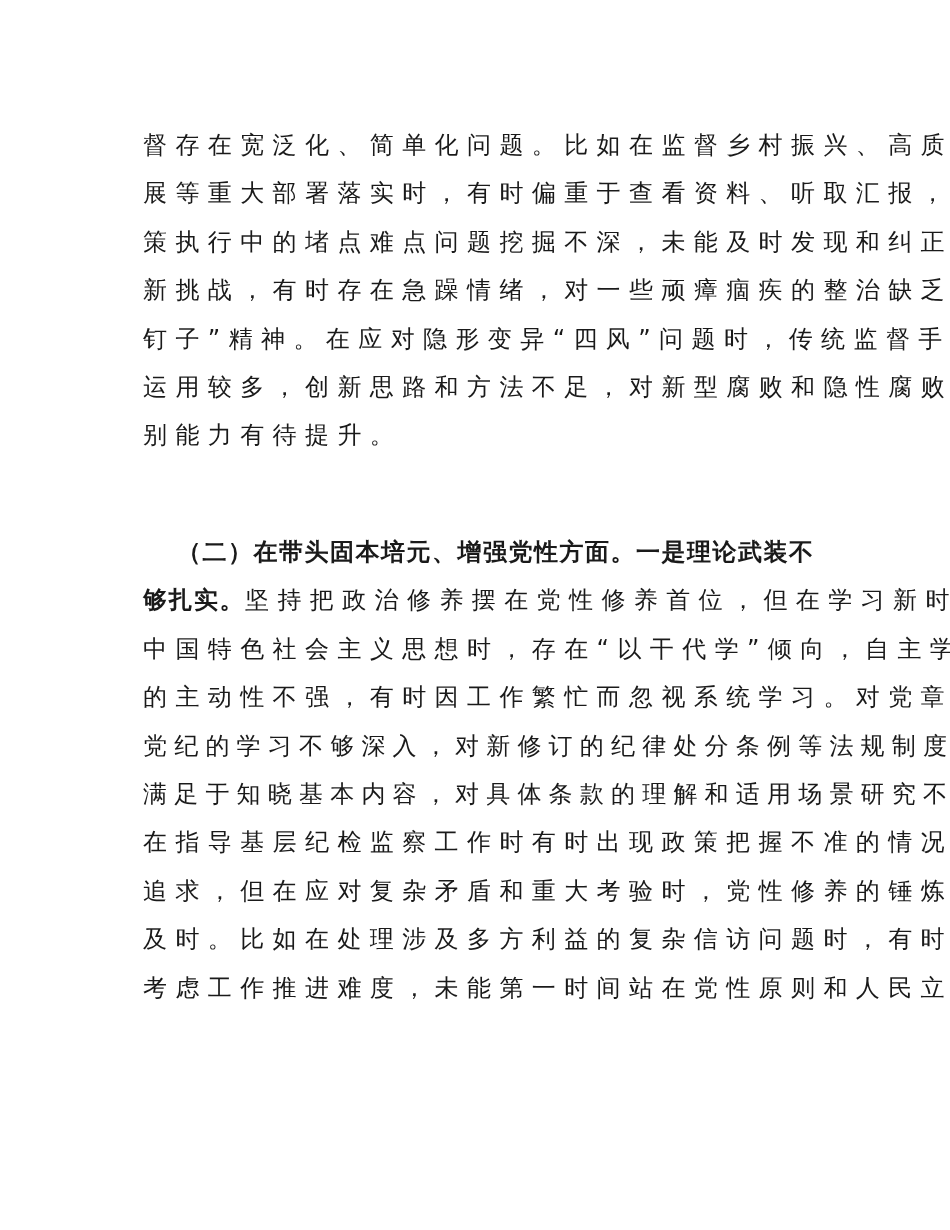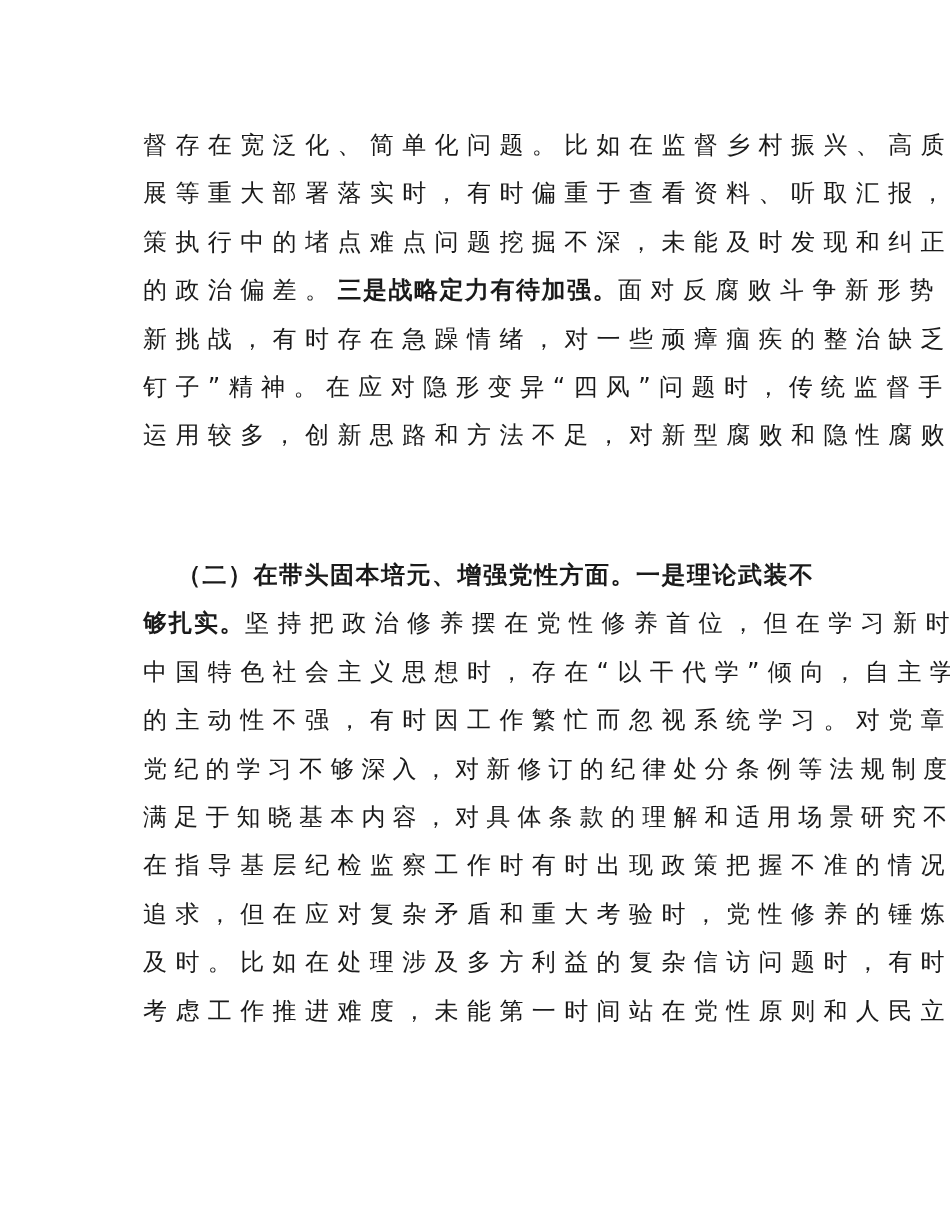--- a/index.html
+++ b/index.html
@@ -33,35 +33,35 @@
       line-height: 48.4px;
       font-size: 24px;
       white-space: nowrap;
       letter-spacing: 8.4px;
       font-weight: normal;
     }
     .line.justify-tight { letter-spacing: 7.2px; }
     .line.indent { padding-left: 34px; }
     .b { font-weight: bold; letter-spacing: 1.5px; }
     .para-1 { top: 121px; }
-    .para-2 { top: 551px; }
+    .para-2 { top: 528px; }
   </style>
 </head>
 <body>
 
 <div class="page">
 
   <div class="text-block para-1">
     <div class="line"><span>督存在宽泛化、简单化问题。比如在监督乡村振兴、高质量发</span></div>
     <div class="line"><span>展等重大部署落实时，有时偏重于查看资料、听取汇报，对政</span></div>
     <div class="line"><span>策执行中的堵点难点问题挖掘不深，未能及时发现和纠正背后</span></div>
-    <div class="line"><span>的政治偏差。</span><span class="b">三是战略定力有待加强。</span><span>面对反腐败斗争新形势</span></div>
     <div class="line"><span>新挑战，有时存在急躁情绪，对一些顽瘴痼疾的整治缺乏“钉</span></div>
     <div class="line"><span>钉子”精神。在应对隐形变异“四风”问题时，传统监督手段</span></div>
     <div class="line"><span>运用较多，创新思路和方法不足，对新型腐败和隐性腐败的识</span></div>
+    <div class="line"><span>别能力有待提升。</span></div>
   </div>
 
   <div class="text-block para-2">
     <div class="line indent"><span class="b">（二）在带头固本培元、增强党性方面。一是理论武装不</span></div>
     <div class="line"><span class="b">够扎实。</span><span>坚持把政治修养摆在党性修养首位，但在学习新时代</span></div>
     <div class="line"><span>中国特色社会主义思想时，存在“以干代学”倾向，自主学习</span></div>
     <div class="line"><span>的主动性不强，有时因工作繁忙而忽视系统学习。对党章党规</span></div>
     <div class="line justify-tight"><span>党纪的学习不够深入，对新修订的纪律处分条例等法规制度，</span></div>
     <div class="line justify-tight"><span>满足于知晓基本内容，对具体条款的理解和适用场景研究不细，</span></div>
     <div class="line"><span>在指导基层纪检监察工作时有时出现政策把握不准的情况。</span></div>

